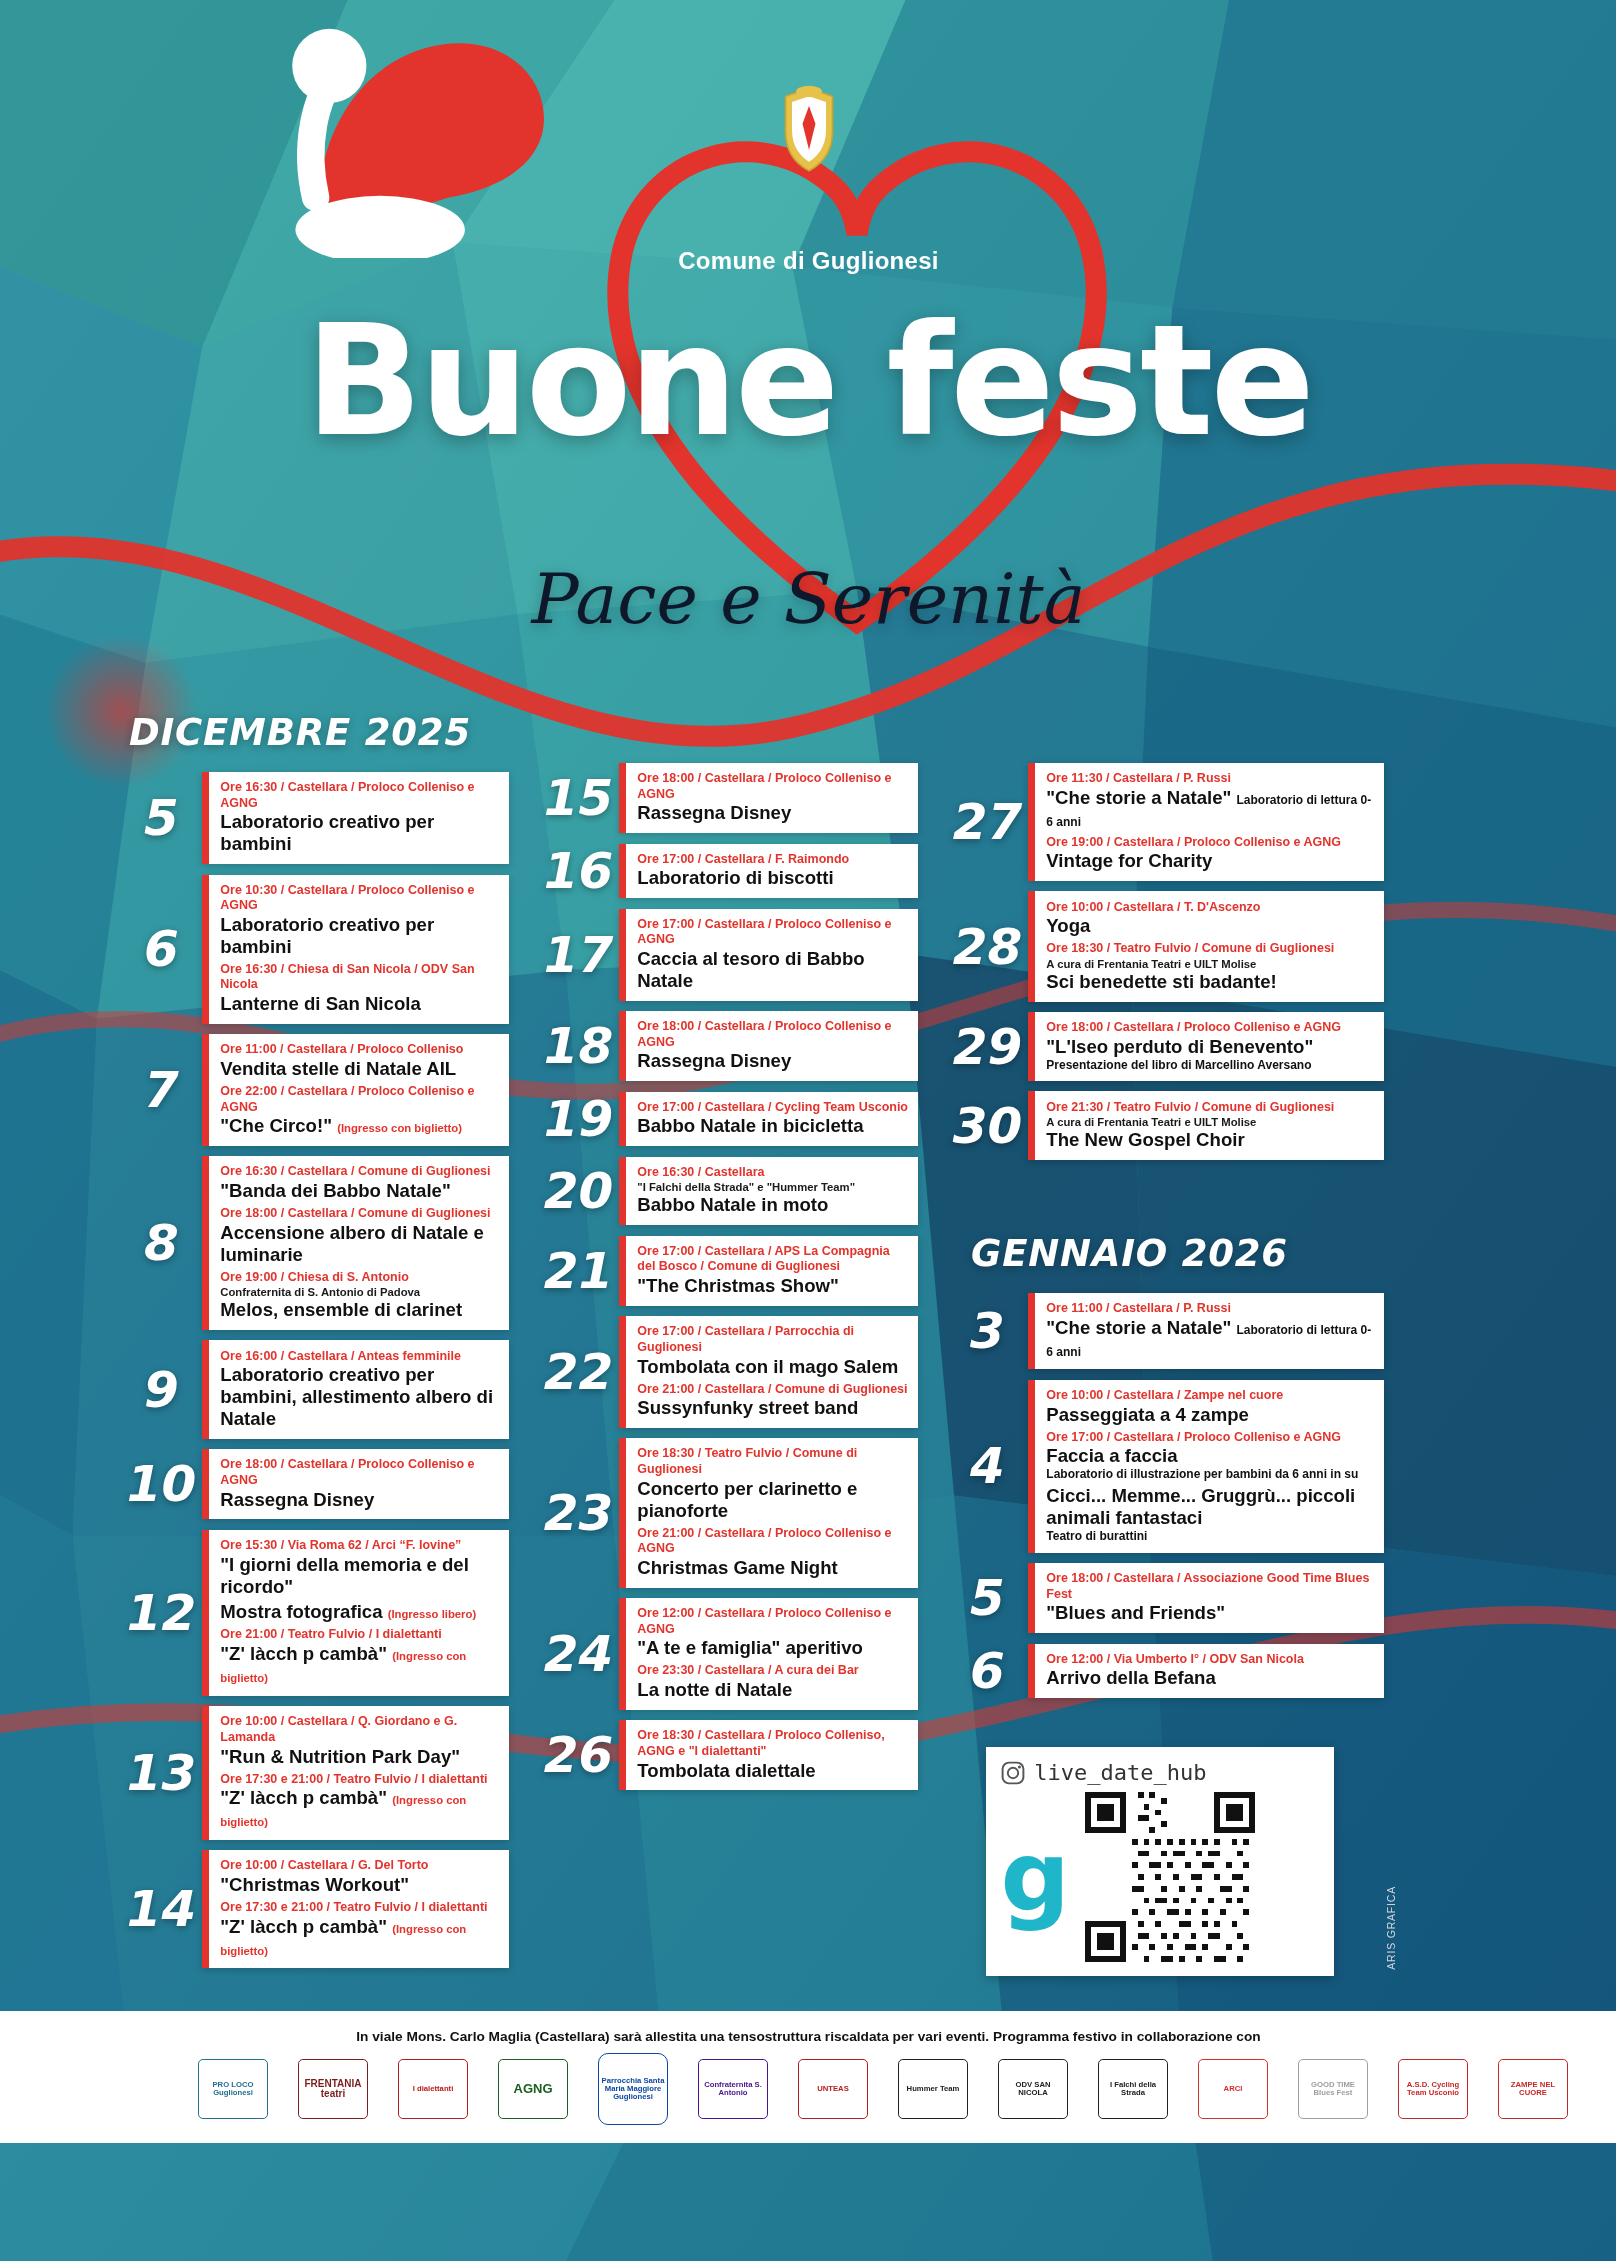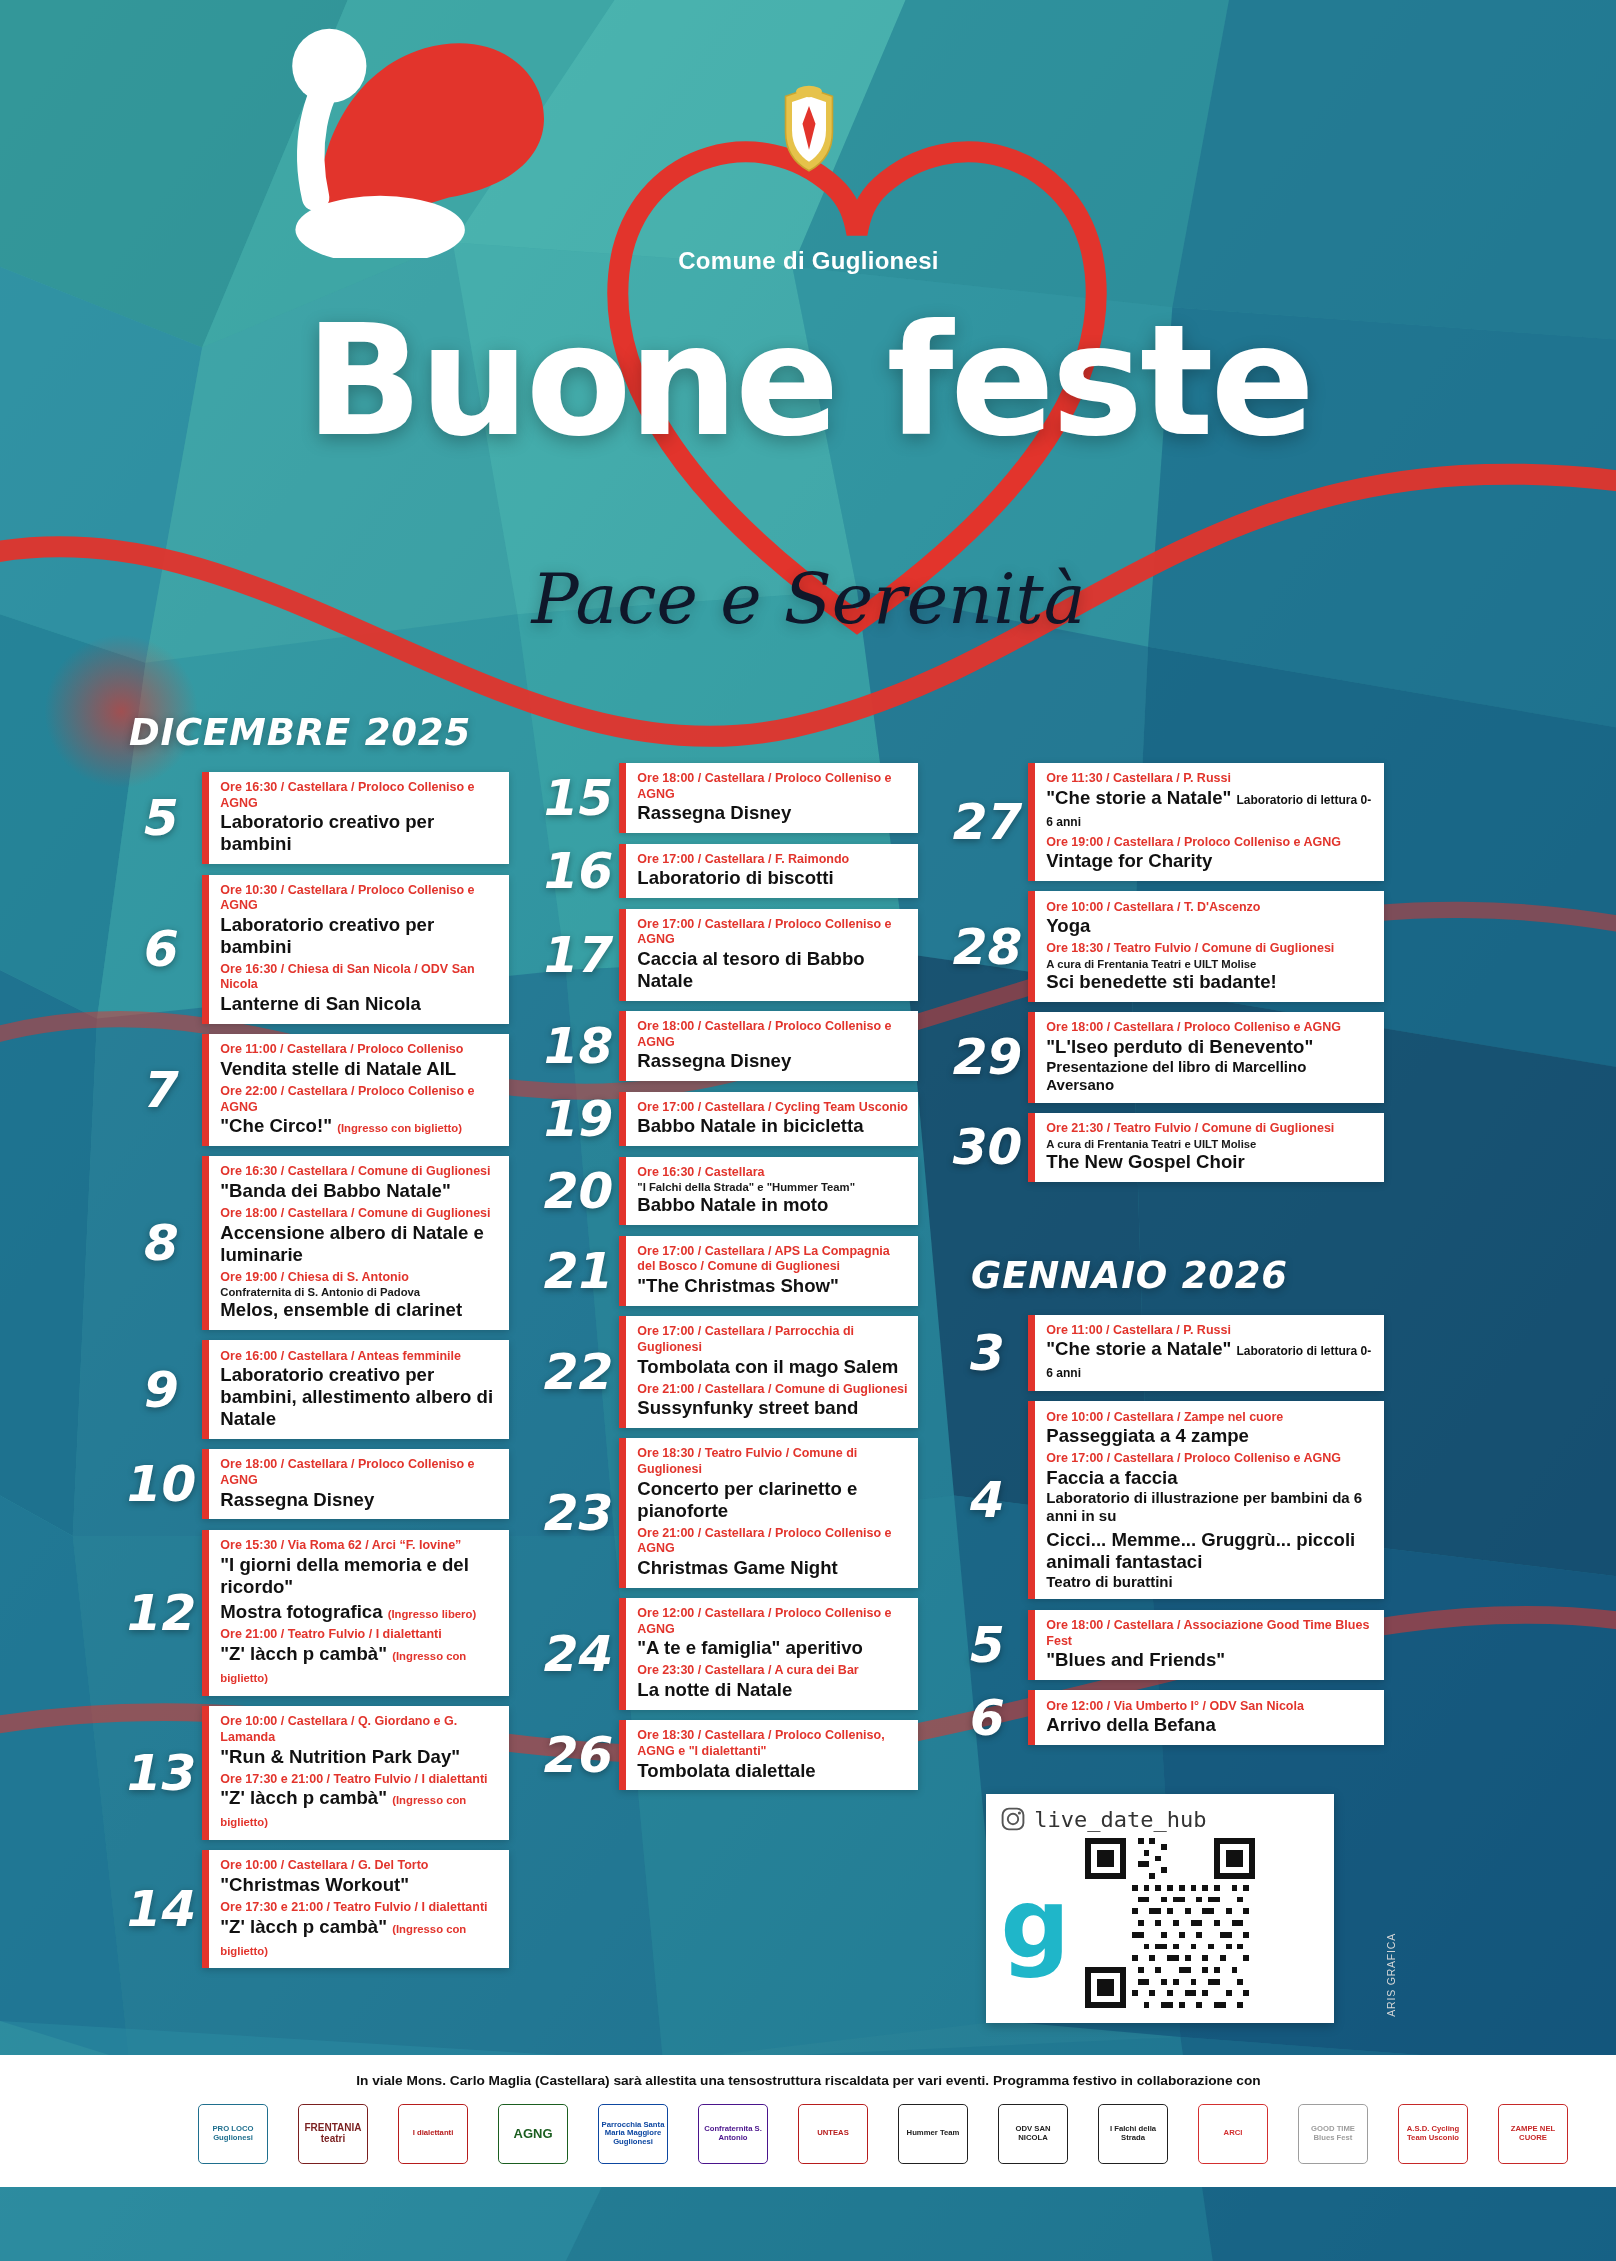--- a/index.html
+++ b/index.html
@@ -59,21 +59,21 @@
     flex:1; background:#fff; border-left:7.3px solid #e2342c;
     padding:6.5px 9.7px 8px 11.3px; min-height:50px;
     box-shadow:0 2.4px 7.3px rgba(0,0,0,.20);
   }
   .ev { margin:1.6px 0 4px 0; }
   .ev:last-child { margin-bottom:0.8px; }
   .ev .meta { color:#e2342c; font-size:12.5px; font-weight:bold; line-height:1.25; }
   .ev .meta2 { color:#1a1a1a; font-size:11.3px; font-weight:bold; line-height:1.25; }
   .ev .name { color:#111; font-size:18.6px; font-weight:bold; line-height:1.18; }
   .ev .name .small { font-size:12px; font-weight:bold; }
-  .ev .sub { color:#111; font-size:15px; font-weight:bold; line-height:1.2; }
+  .ev .sub { color:#111; font-size:12px; font-weight:bold; line-height:1.2; }
   .ev .note { color:#e2342c; font-size:11.3px; font-weight:bold; }
 
   
   .qrwrap { margin:49px 0 0 39px; width:348px; background:#fff; padding:13px 14.6px 14.6px 14.6px;
             box-shadow:0 3.2px 9.7px rgba(0,0,0,.25); position:relative; }
   .qrhead { display:flex; align-items:center; gap:9.7px; margin-bottom:6.5px; }
   .qrhead .ig { width:24px; height:24px; }
   .qrhead .handle { font-size:22px; color:#333; font-family:"DejaVu Sans Mono", monospace; }
   .qrbody { display:flex; align-items:center; gap:14.6px; }
   .glogo { font-size:97px; color:#1fb6c9; font-weight:bold; font-family:"DejaVu Sans", sans-serif; line-height:0.9; }
@@ -640,21 +640,21 @@
         <div class="logo">
           <div class="badge" style="width:70px;height:60px;border:1.6px solid #7a1f1f;border-radius:4.9px;color:#7a1f1f;padding:2.4px;font-size:10px;overflow:hidden;">FRENTANIA teatri</div>
         </div>
         <div class="logo">
           <div class="badge" style="width:70px;height:60px;border:1.6px solid #b71c1c;border-radius:4.9px;color:#b71c1c;padding:2.4px;font-size:7.7px;overflow:hidden;">I dialettanti</div>
         </div>
         <div class="logo">
           <div class="badge" style="width:70px;height:60px;border:1.6px solid #1b5e20;border-radius:4.9px;color:#1b5e20;padding:2.4px;font-size:13px;overflow:hidden;">AGNG</div>
         </div>
         <div class="logo">
-          <div class="badge" style="width:70px;height:60px;border:1.6px solid #0d47a1;border-radius:5px;color:#0d47a1;padding:2.4px;font-size:7.7px;overflow:hidden;">Parrocchia Santa Maria Maggiore Guglionesi</div>
+          <div class="badge" style="width:70px;height:72px;border:1.6px solid #0d47a1;border-radius:10px;color:#0d47a1;padding:2.4px;font-size:7.7px;overflow:hidden;">Parrocchia Santa Maria Maggiore Guglionesi</div>
         </div>
         <div class="logo">
           <div class="badge" style="width:70px;height:60px;border:1.6px solid #4a148c;border-radius:4.9px;color:#4a148c;padding:2.4px;font-size:7.7px;overflow:hidden;">Confraternita S. Antonio</div>
         </div>
         <div class="logo">
           <div class="badge" style="width:70px;height:60px;border:1.6px solid #b71c1c;border-radius:4.9px;color:#b71c1c;padding:2.4px;font-size:7.7px;overflow:hidden;">UNTEAS</div>
         </div>
         <div class="logo">
           <div class="badge" style="width:70px;height:60px;border:1.6px solid #212121;border-radius:4.9px;color:#212121;padding:2.4px;font-size:7.7px;overflow:hidden;">Hummer Team</div>
         </div>

